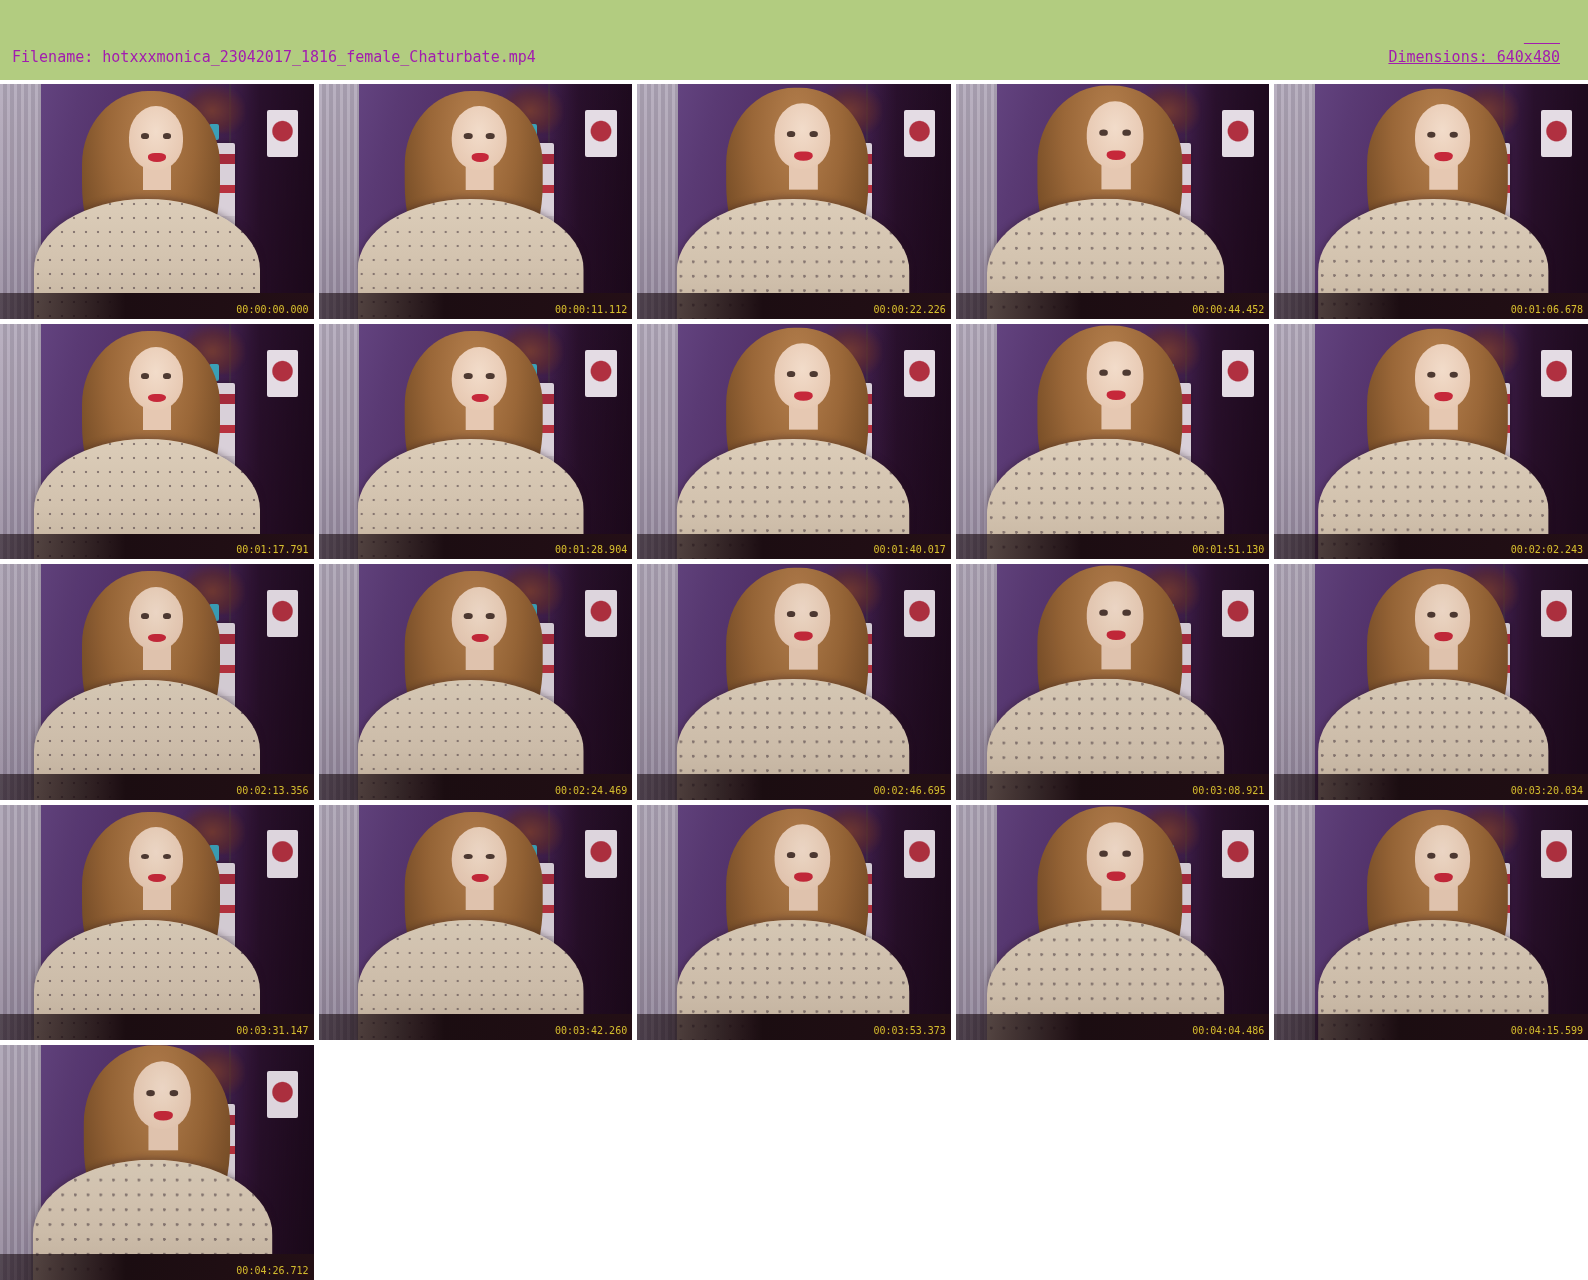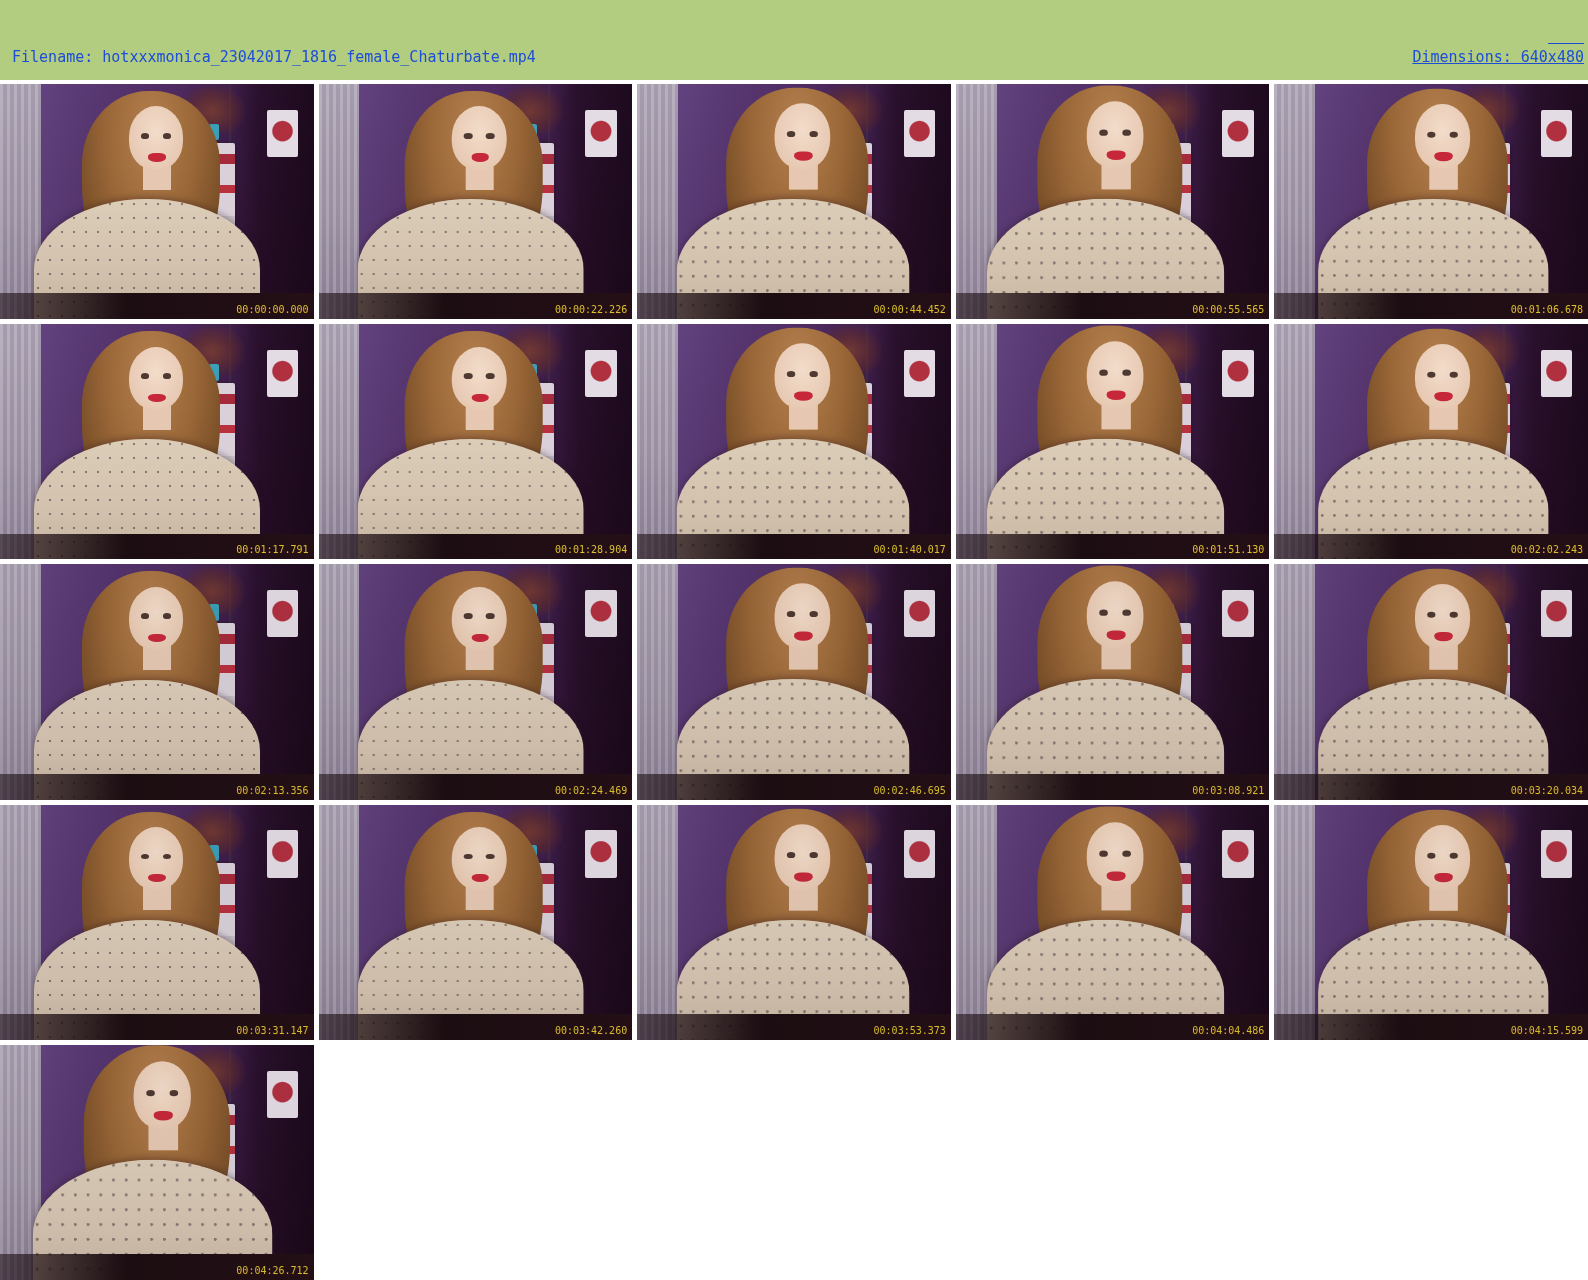--- a/index.html
+++ b/index.html
@@ -8,22 +8,22 @@
     width: 1588px;
     background: var(--page-bg, #ffffff);
     font-family: "DejaVu Sans Mono", "Liberation Mono", monospace;
   }
 
   
   .header {
     width: 1588px; height: 80px;
     background: var(--header-bg, #b2cc80);
     display: flex; justify-content: space-between;
-    padding: 7px 4px 0 12px;
-    color: #1d4ed8;
+    padding: 7px 28px 0 12px;
+    color: #a21caf;
     font-size: 15px; line-height: 20px;
     white-space: pre;
   }
   .h-right { text-align: right; text-decoration: underline; }
 
   
   .grid {
     margin-top: 4px;
     display: grid;
     grid-template-columns: repeat(5, 1fr);
@@ -168,20 +168,40 @@
         <div class="neck"></div>
         <div class="face"></div>
         <div class="lips"></div>
         <div class="sweater"></div>
       </div>
       <div class="desk"></div>
       <span class="timestamp">00:00:00.000</span>
     </div>
   </div>
 
+  <div class="cell">
+    <div class="scene">
+      <div class="wall"></div>
+      <div class="wardrobe"></div>
+      <div class="curtain"></div>
+      <div class="flowers"></div>
+      <div class="vase"></div>
+      <div class="shelf"></div>
+      <div class="art"></div>
+      <div class="figure">
+        <div class="hair"></div>
+        <div class="neck"></div>
+        <div class="face"></div>
+        <div class="lips"></div>
+        <div class="sweater"></div>
+      </div>
+      <div class="desk"></div>
+      <span class="timestamp">00:00:11.112</span>
+    </div>
+  </div>
 
   <div class="cell">
     <div class="scene">
       <div class="wall"></div>
       <div class="wardrobe"></div>
       <div class="curtain"></div>
       <div class="flowers"></div>
       <div class="vase"></div>
       <div class="shelf"></div>
       <div class="art"></div>
@@ -212,40 +232,20 @@
         <div class="neck"></div>
         <div class="face"></div>
         <div class="lips"></div>
         <div class="sweater"></div>
       </div>
       <div class="desk"></div>
       <span class="timestamp">00:00:44.452</span>
     </div>
   </div>
 
-  <div class="cell">
-    <div class="scene">
-      <div class="wall"></div>
-      <div class="wardrobe"></div>
-      <div class="curtain"></div>
-      <div class="flowers"></div>
-      <div class="vase"></div>
-      <div class="shelf"></div>
-      <div class="art"></div>
-      <div class="figure">
-        <div class="hair"></div>
-        <div class="neck"></div>
-        <div class="face"></div>
-        <div class="lips"></div>
-        <div class="sweater"></div>
-      </div>
-      <div class="desk"></div>
-      <span class="timestamp">00:00:55.565</span>
-    </div>
-  </div>
 
   <div class="cell">
     <div class="scene">
       <div class="wall"></div>
       <div class="wardrobe"></div>
       <div class="curtain"></div>
       <div class="flowers"></div>
       <div class="vase"></div>
       <div class="shelf"></div>
       <div class="art"></div>

